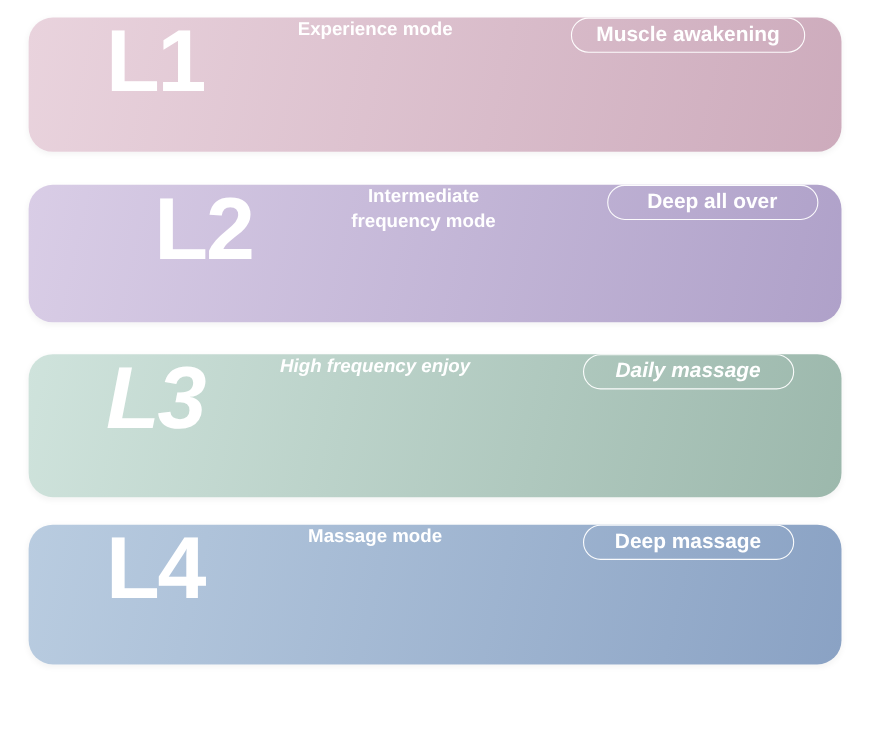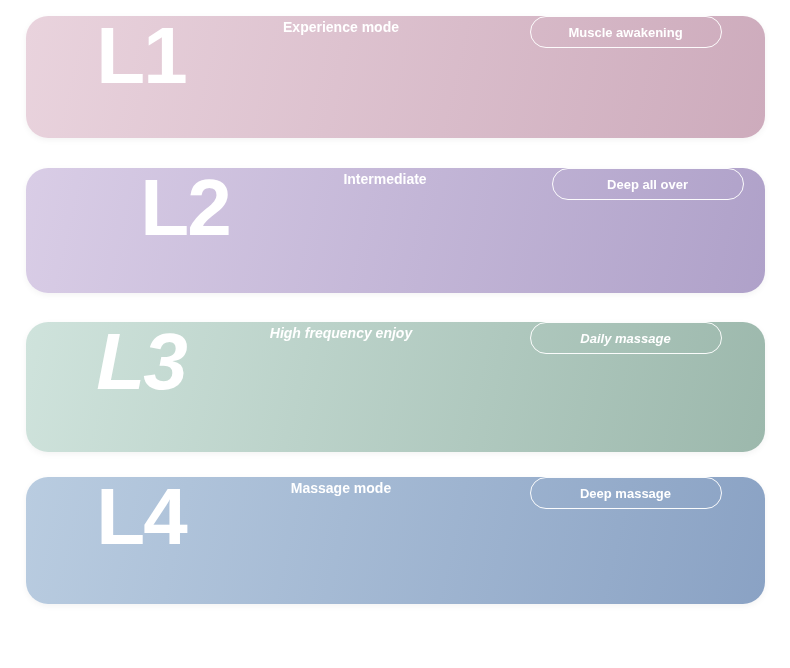--- a/index.html
+++ b/index.html
@@ -28,40 +28,40 @@
     padding-left: 40px;
     text-align: center;
     font-size: 80px;
     font-weight: 700;
     line-height: 1;
     letter-spacing: -2px;
   }
   .mode {
     flex: 0 0 250px;
     text-align: center;
-    font-size: 14px;
+    font-size: 17px;
     font-weight: 700;
     line-height: 22px;
   }
   .badge-wrap {
     flex: 1 1 auto;
     display: flex;
     justify-content: center;
     padding-left: 20px;
   }
   .badge {
     min-width: 192px;
     height: 32px;
     padding: 0 22px;
     border: 1.5px solid rgba(255,255,255,0.95);
     border-radius: 999px;
     display: flex;
     align-items: center;
     justify-content: center;
-    font-size: 13px;
+    font-size: 19px;
     font-weight: 700;
     white-space: nowrap;
   }
 </style>
 </head>
 <body>
 
 <div class="banner" style="background: linear-gradient(103deg, rgb(233, 211, 221) 0%, rgb(205, 171, 188) 100%);">
   <div class="level">L1</div>
   <div class="mode">
@@ -70,20 +70,21 @@
   </div>
   <div class="badge-wrap">
     <div class="badge">Muscle awakening</div>
   </div>
 </div>
 
 <div class="banner" style="background: linear-gradient(103deg, rgb(217, 205, 230) 0%, rgb(175, 161, 201) 100%);">
   <div class="level">L2</div>
   <div class="mode">
     <div>Intermediate</div>
+    <div>frequency mode</div>
   </div>
   <div class="badge-wrap">
     <div class="badge">Deep all over</div>
   </div>
 </div>
 
 <div class="banner" style="background: linear-gradient(103deg, rgb(207, 227, 220) 0%, rgb(156, 184, 172) 100%);">
   <div class="level">L3</div>
   <div class="mode">
     <div>High frequency enjoy</div>

